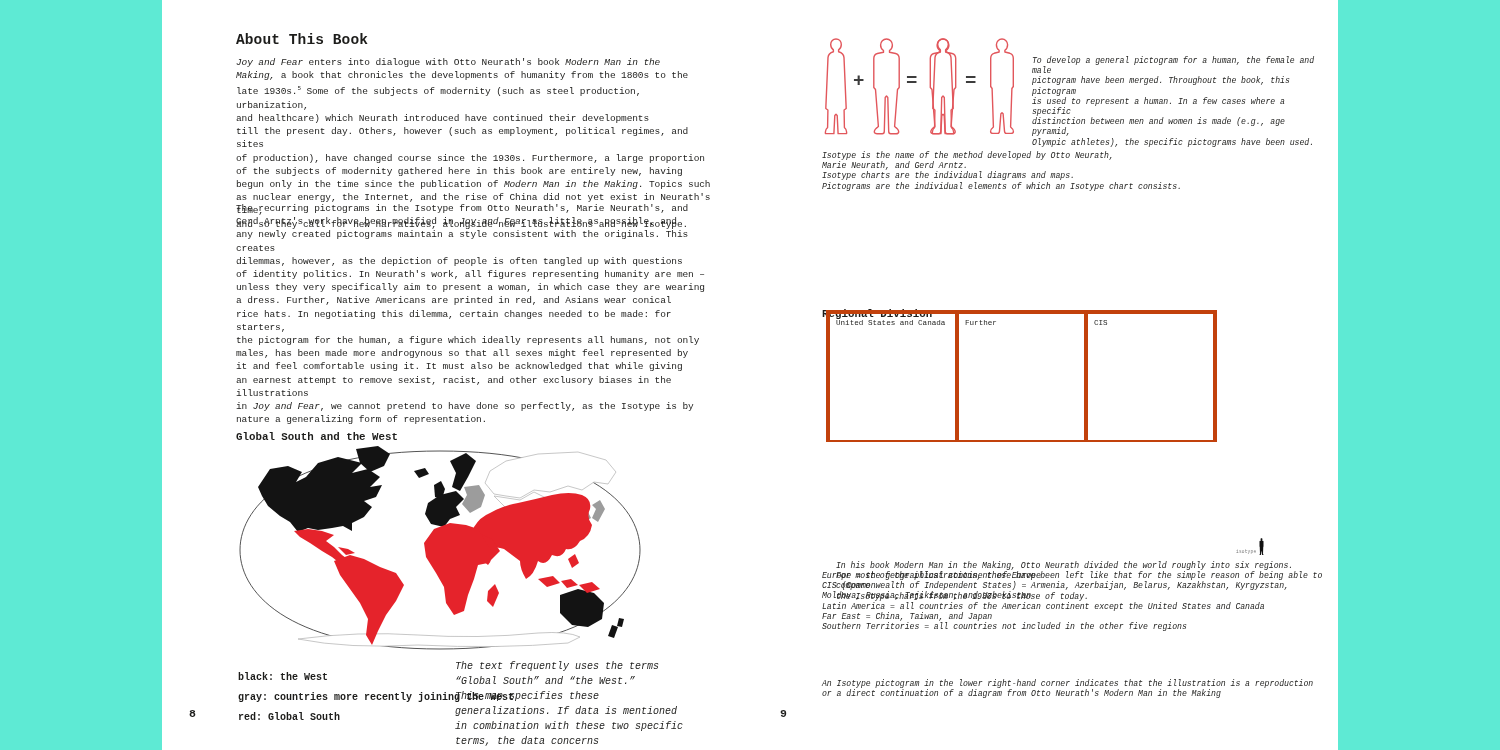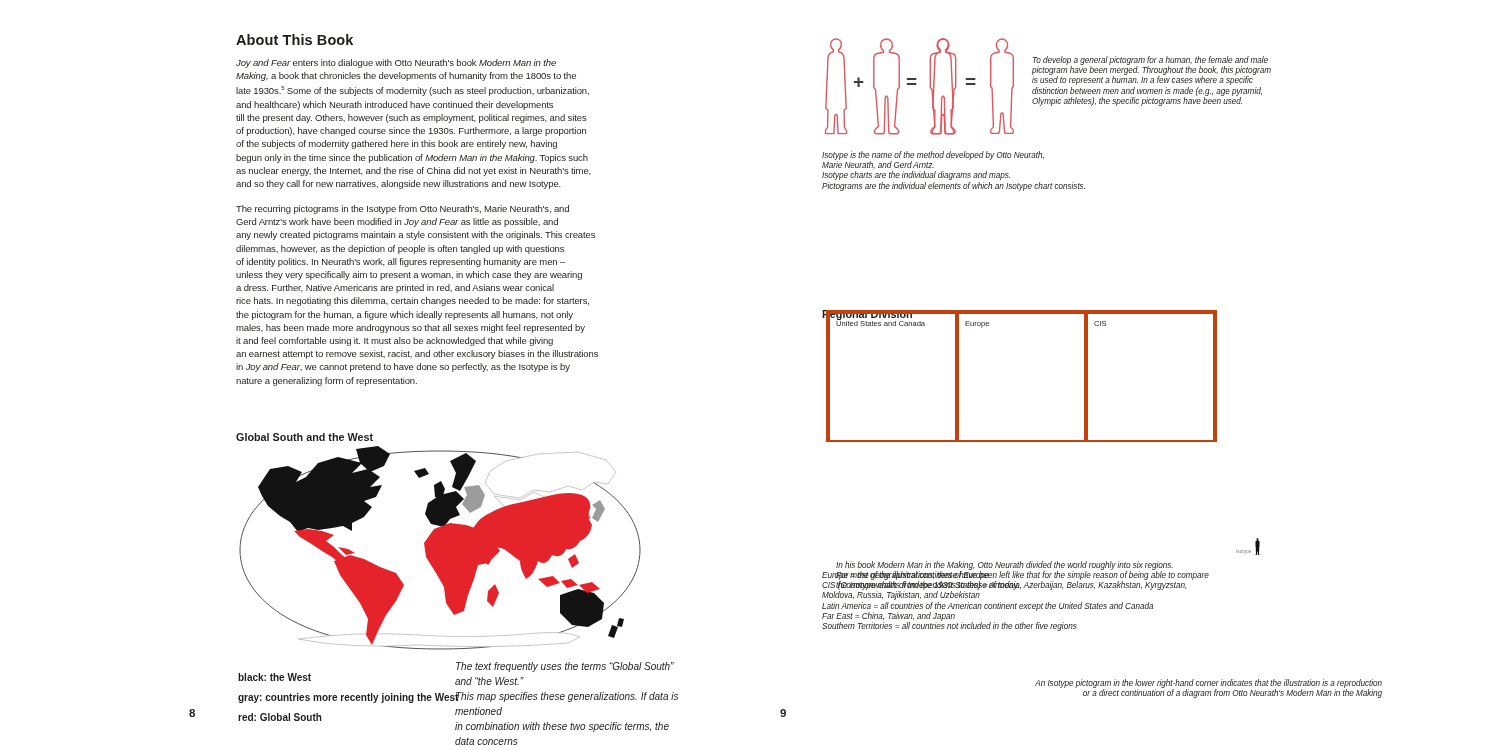--- a/index.html
+++ b/index.html
@@ -1,17 +1,17 @@
 <!DOCTYPE html>
 <html style="--text: #1d1d1b; --map-black: #131313; --map-red: #e5232b; --map-gray: #9c9c9c; --map-outline: #b9b9b9; --pictogram-red: #e2575c; --sign-gray: #3d3d3d;"><head>
 <meta charset="utf-8">
 <style>
   html,body{margin:0;padding:0;background:#000;}
-  .stage{position:relative;width:1500px;height:750px;background:#ffffff;overflow:hidden;
-         font-family:Liberation Sans, sans-serif;color:var(--text,#1d1d1b);}
+  .stage{position:relative;width:1500px;height:750px;background:#5eead4;overflow:hidden;
+         font-family:Liberation Mono, monospace;color:var(--text,#1d1d1b);}
   .spread{position:absolute;left:162px;top:0;width:1176px;height:750px;background:#fff;}
   .abs{position:absolute;}
   .h1{font-weight:bold;font-size:14.5px;letter-spacing:.1px;}
   .h2{font-weight:bold;font-size:10.8px;margin-top:27px;}
   .body-text{font-size:9.5px;line-height:13.2px;letter-spacing:-0.12px;white-space:pre-line;width:480px;}
   .caption{font-style:italic;font-size:8.2px;line-height:10.2px;letter-spacing:-0.05px;white-space:pre-line;}
   .caption-sm{font-style:italic;font-size:10px;line-height:15px;white-space:pre-line;}
   .legend{font-weight:bold;font-size:10px;line-height:20px;white-space:pre-line;}
   .pagenum{font-weight:bold;font-size:11.5px;}
   .opsign{font-size:19px;font-weight:bold;color:var(--sign-gray,#3d3d3d);line-height:19px;}
@@ -142,21 +142,21 @@
 Marie Neurath, and Gerd Arntz.
 Isotype charts are the individual diagrams and maps.
 Pictograms are the individual elements of which an Isotype chart consists.</div>
 
   <div class="abs h2" style="left:822px;top:281px;">Regional Division</div>
 
   <table class="rd-table abs" style="left:826px;top:310px;">
     <tbody>
         <tr>
       <td>United States and Canada</td>
-      <td>Europe</td>
+      <td>Further</td>
       <td>CIS</td>
     </tr>
   </tbody>
     </table>
 
   <div class="abs mark" style="left:1236px;top:538px;">
     <span class="mark-word">isotype</span>
     <svg width="7" height="17" viewBox="0 0 30 96">
       <path fill="#111" d="M15,1 C18.1,1 20.6,3.5 20.6,6.7 C20.6,9 19.6,11 17.9,12.2 L17.9,14 L22.9,15.3 C25.4,16.1 26.3,17.9 26.3,20.3 L26.3,48.5 L24.9,50.5 L24.2,70.5 L23.6,89 C25.3,90.4 26.4,91.8 26.4,93.4 C26.4,94.7 25.4,95.4 23.9,95.4 L19.4,95.4 C18.1,95.4 17.5,94.5 17.5,93 L16.1,75.8 L15,74.7 L13.9,75.8 L12.5,93 C12.5,94.5 11.9,95.4 10.6,95.4 L6.1,95.4 C4.6,95.4 3.6,94.7 3.6,93.4 C3.6,91.8 4.7,90.4 6.4,89 L5.8,70.5 L5.1,50.5 L3.7,48.5 L3.7,20.3 C3.7,17.9 4.6,16.1 7.1,15.3 L12.1,14 L12.1,12.2 C10.4,11 9.4,9 9.4,6.7 C9.4,3.5 11.9,1 15,1 Z"></path>
     </svg>
@@ -164,16 +164,16 @@
 
   <div class="abs caption" style="left:822px;top:561px;width:510px;margin-left:14px;">In his book Modern Man in the Making, Otto Neurath divided the world roughly into six regions.
 For most of the illustrations, these have been left like that for the simple reason of being able to compare
 the Isotype charts from the 1930s to those of today.</div>
   <div class="abs caption" style="left:822px;top:571px;width:510px;">Europe = the geographical continent of Europe
 CIS (Commonwealth of Independent States) = Armenia, Azerbaijan, Belarus, Kazakhstan, Kyrgyzstan,
 Moldova, Russia, Tajikistan, and Uzbekistan
 Latin America = all countries of the American continent except the United States and Canada
 Far East = China, Taiwan, and Japan
 Southern Territories = all countries not included in the other five regions</div>
-  <div class="abs caption" style="left:872px;top:679px;width:510px;text-align:right;">An Isotype pictogram in the lower right-hand corner indicates that the illustration is a reproduction
+  <div class="abs caption" style="left:822px;top:679px;width:510px;">An Isotype pictogram in the lower right-hand corner indicates that the illustration is a reproduction
 or a direct continuation of a diagram from Otto Neurath's Modern Man in the Making</div>
   <div class="abs pagenum" style="left:780px;top:707px;">9</div>
 </div>
 
 </body></html>

